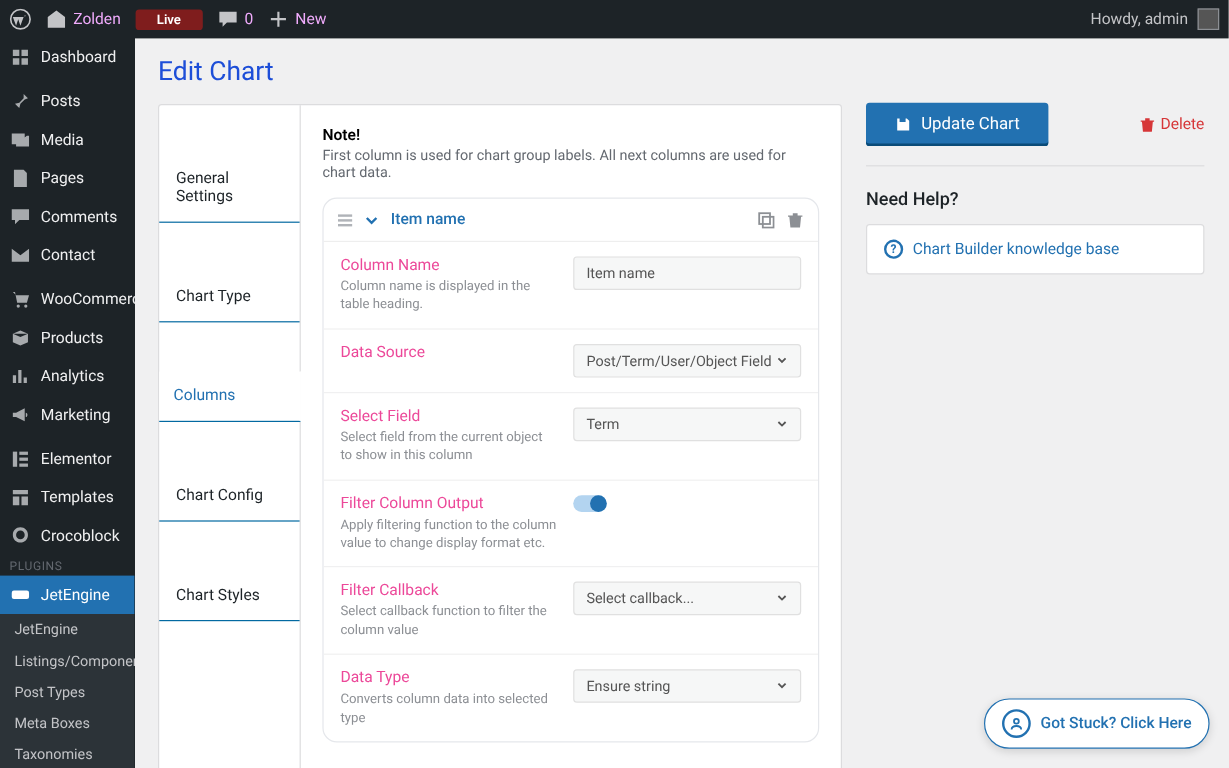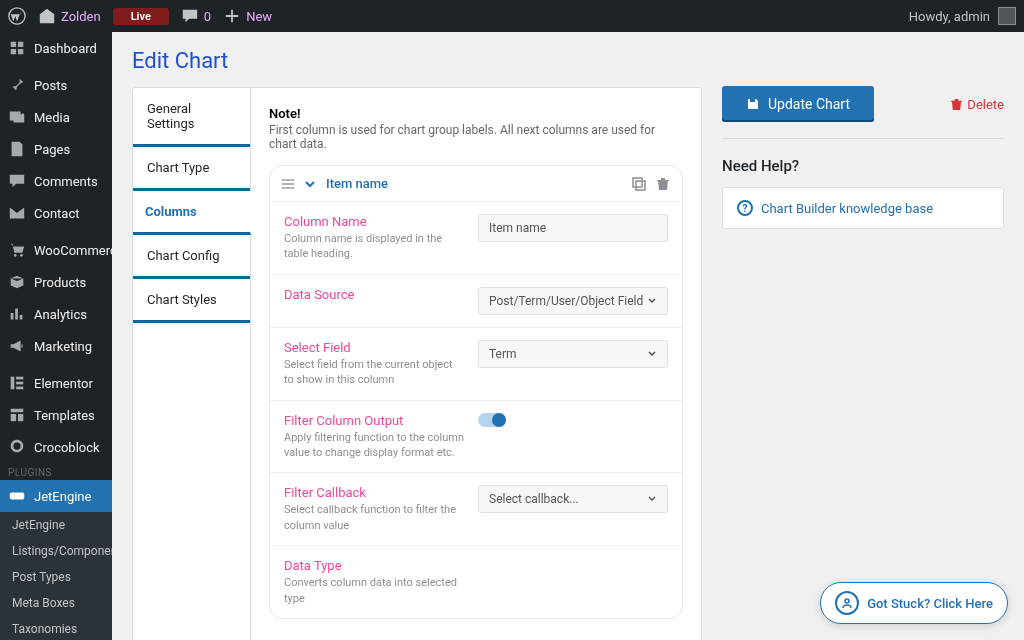--- a/index.html
+++ b/index.html
@@ -28,22 +28,22 @@
 .main { flex:1; padding:16px 20px; overflow-y:auto; display:flex; gap:20px; }
 .main::-webkit-scrollbar { width:0; height:0; }
 
 .page-title { font-size:22px; font-weight:400; color:#1d4ed8; margin-bottom:14px; }
 
 .col-left { flex:1; min-width:0; }
 .col-right { width:282px; flex-shrink:0; }
 
 .panel { background:#fff; border:1px solid #dcdcde; border-radius:3px; display:flex; }
 .tabs { width:118px; border-right:1px solid #dcdcde; flex-shrink:0; }
-.tab { padding:13px 14px; font-size:13px; color:#1d2327; cursor:pointer; border-bottom:3px solid #0369a1; }
-.tab.active { color:#2271b1; font-weight:700; background:#fff; margin-right:-1px; border-right:1px solid #fff;padding-left:12px; }
+.tab { padding:13px 14px; font-size:13px; color:#1d2327; cursor:pointer; border-bottom:1px solid #0369a1;margin-top:41px; }
+.tab.active { color:#2271b1; font-weight:400; background:#fff; margin-right:-1px; border-right:1px solid #fff;padding-left:12px; }
 .tab-body { flex:1; padding:18px 18px 20px; }
 
 .note-title { font-weight:600; font-size:13px; margin-bottom:2px; }
 .note-desc { font-size:12px; color:#646970; margin-bottom:14px; }
 
 .column-card { border:1px solid #e5e7eb; border-radius:12px; margin-bottom:10px; }
 .ch { display:flex; align-items:center; padding:10px 12px; gap:10px; }
 .drag { color:#b0b3b8; cursor:grab; display:flex; }
 .chev { color:#2271b1; cursor:pointer; display:flex; }
 .ch-title { color:#2271b1; font-size:13px; font-weight:500; flex:1; }
@@ -326,20 +326,28 @@
                         <path d="M2 3l3 3 3-3"></path>
                       </svg>
                     </div>
                   </div>
                 </div>
               <div class="field">
                   <div class="fl">
                     <div class="fl-title">Data Type</div>
                     <div class="fl-desc">Converts column data into selected type</div>
                   </div>
+                  <div class="fc">
+                    <div class="sel">
+                      <span>Ensure string</span>
+                      <svg class="chevdn" viewBox="0 0 10 10" fill="none" stroke="#555" stroke-width="1.5">
+                        <path d="M2 3l3 3 3-3"></path>
+                      </svg>
+                    </div>
+                  </div>
                 </div>
             </div>
           </div>
 
         </div>
       </div>
     </div>
 
     <div class="col-right">
       <div style="height:38px"></div>

